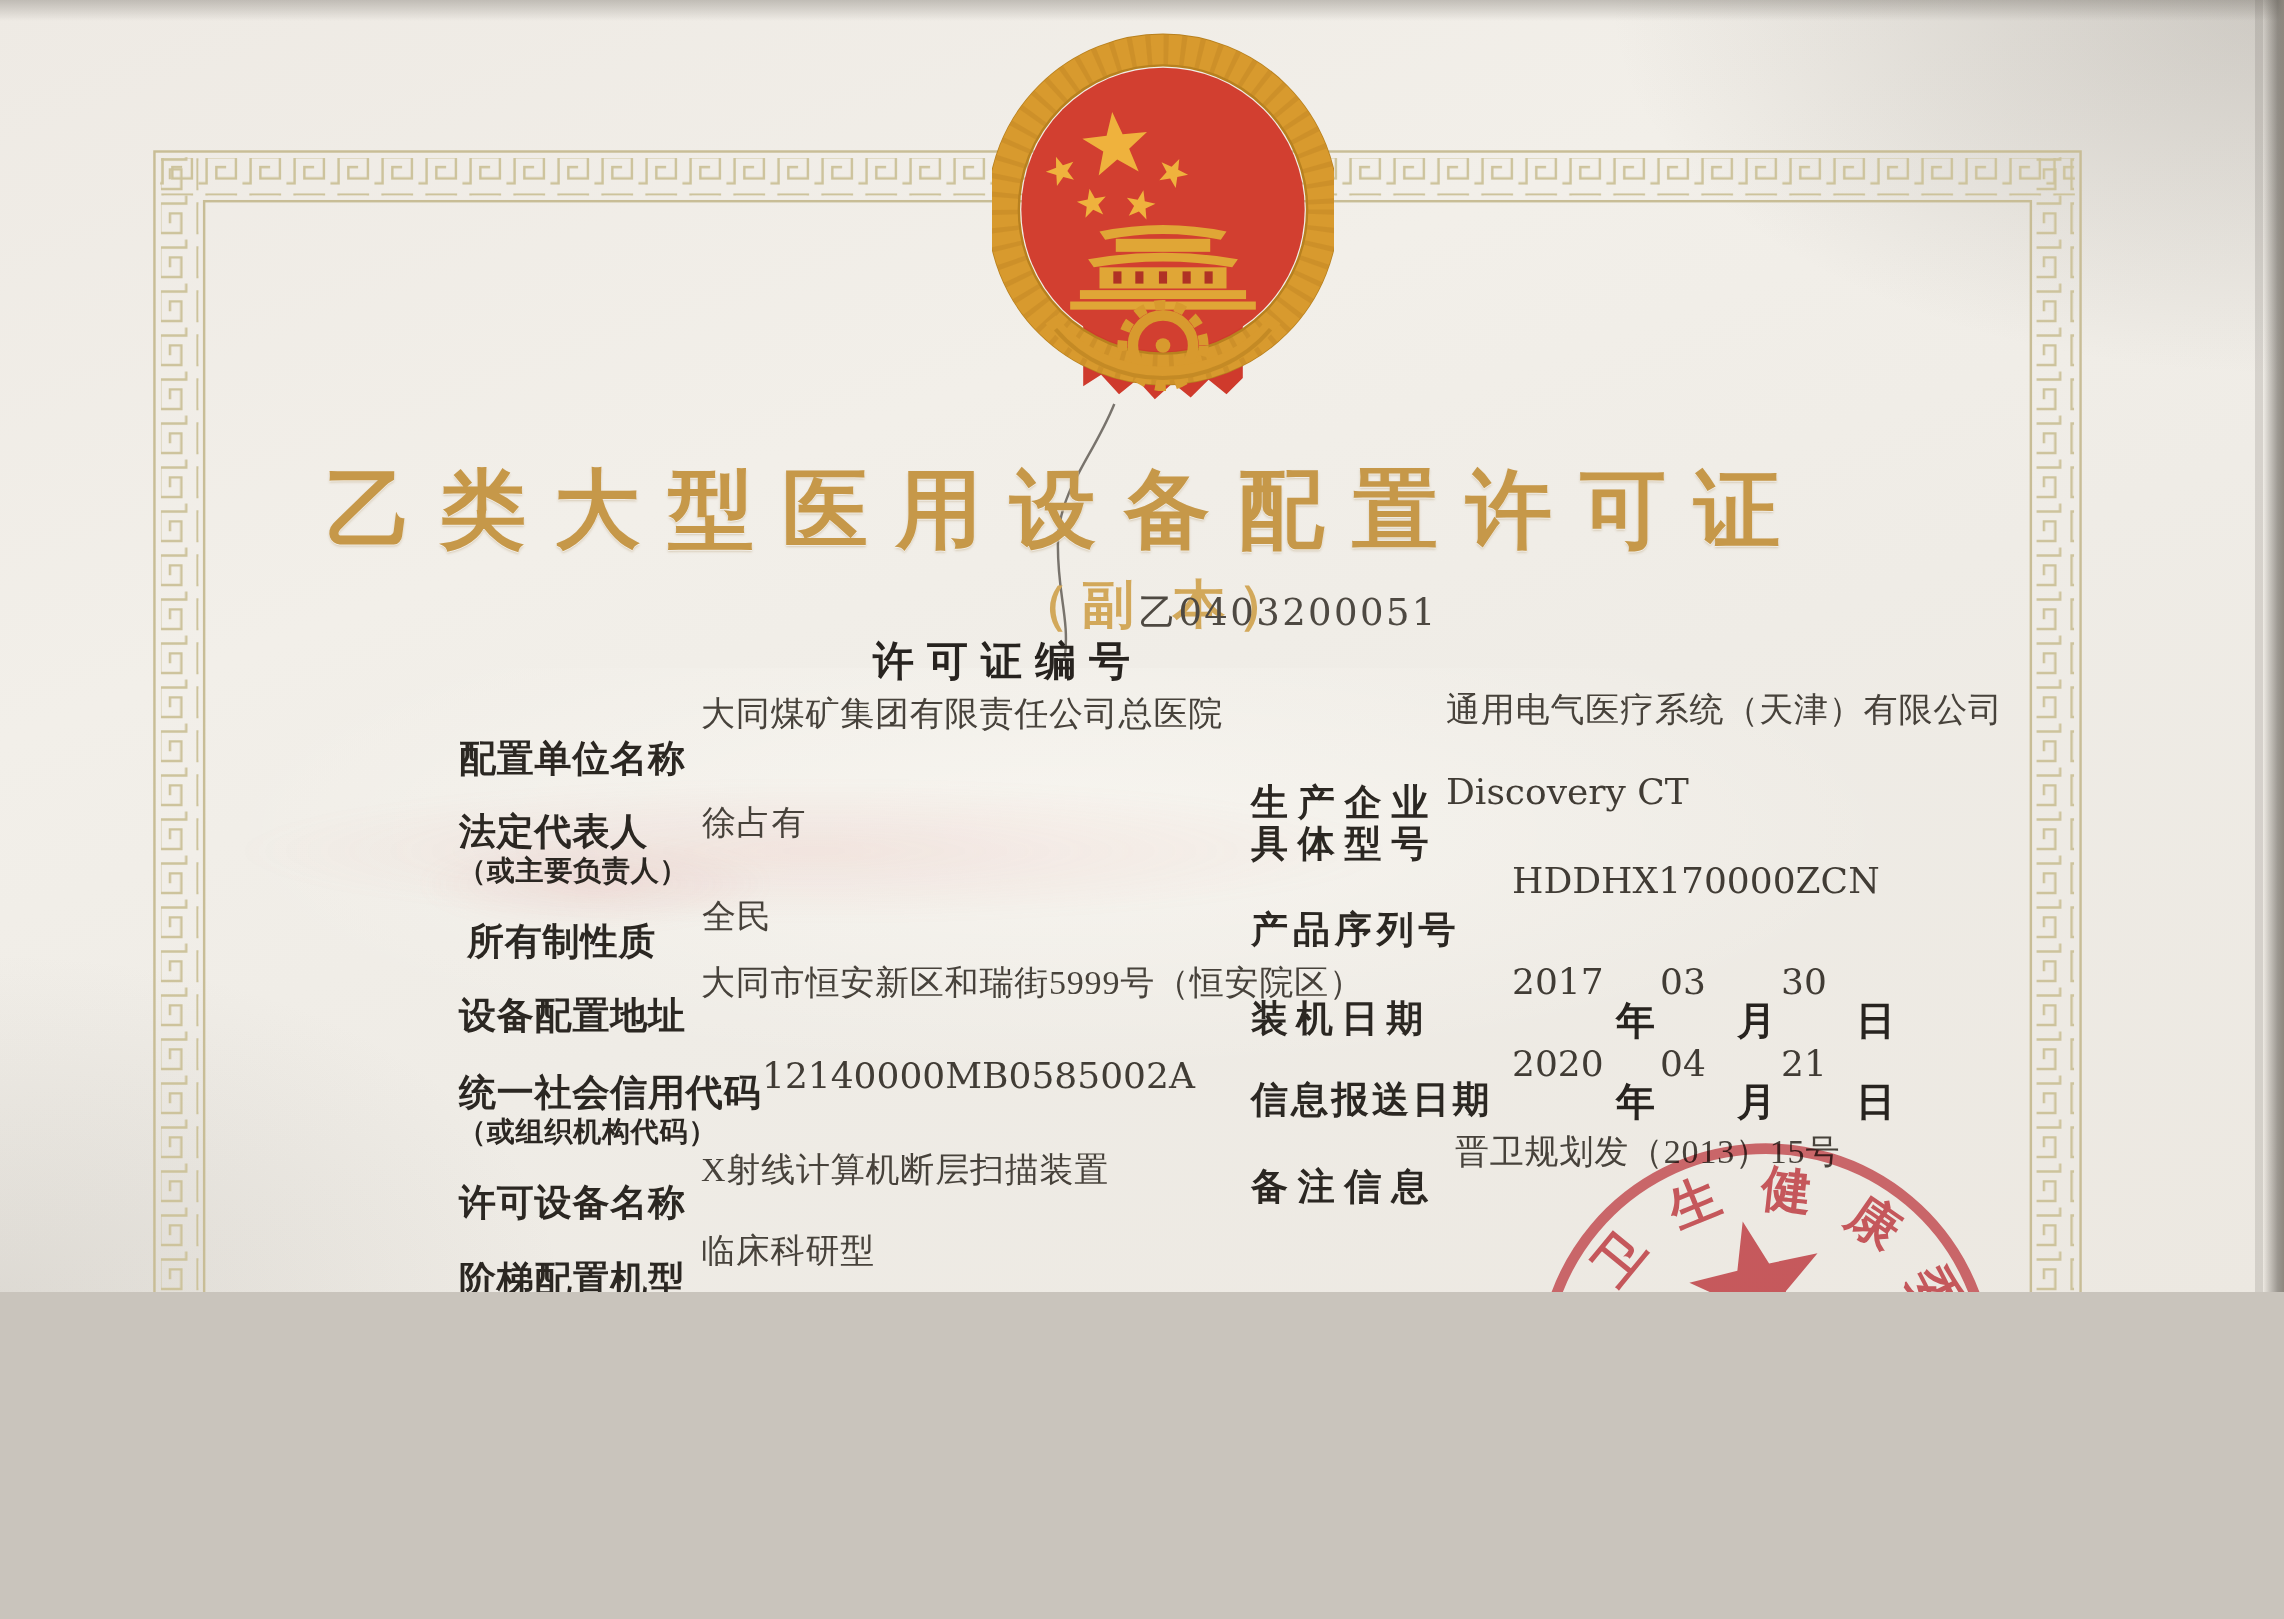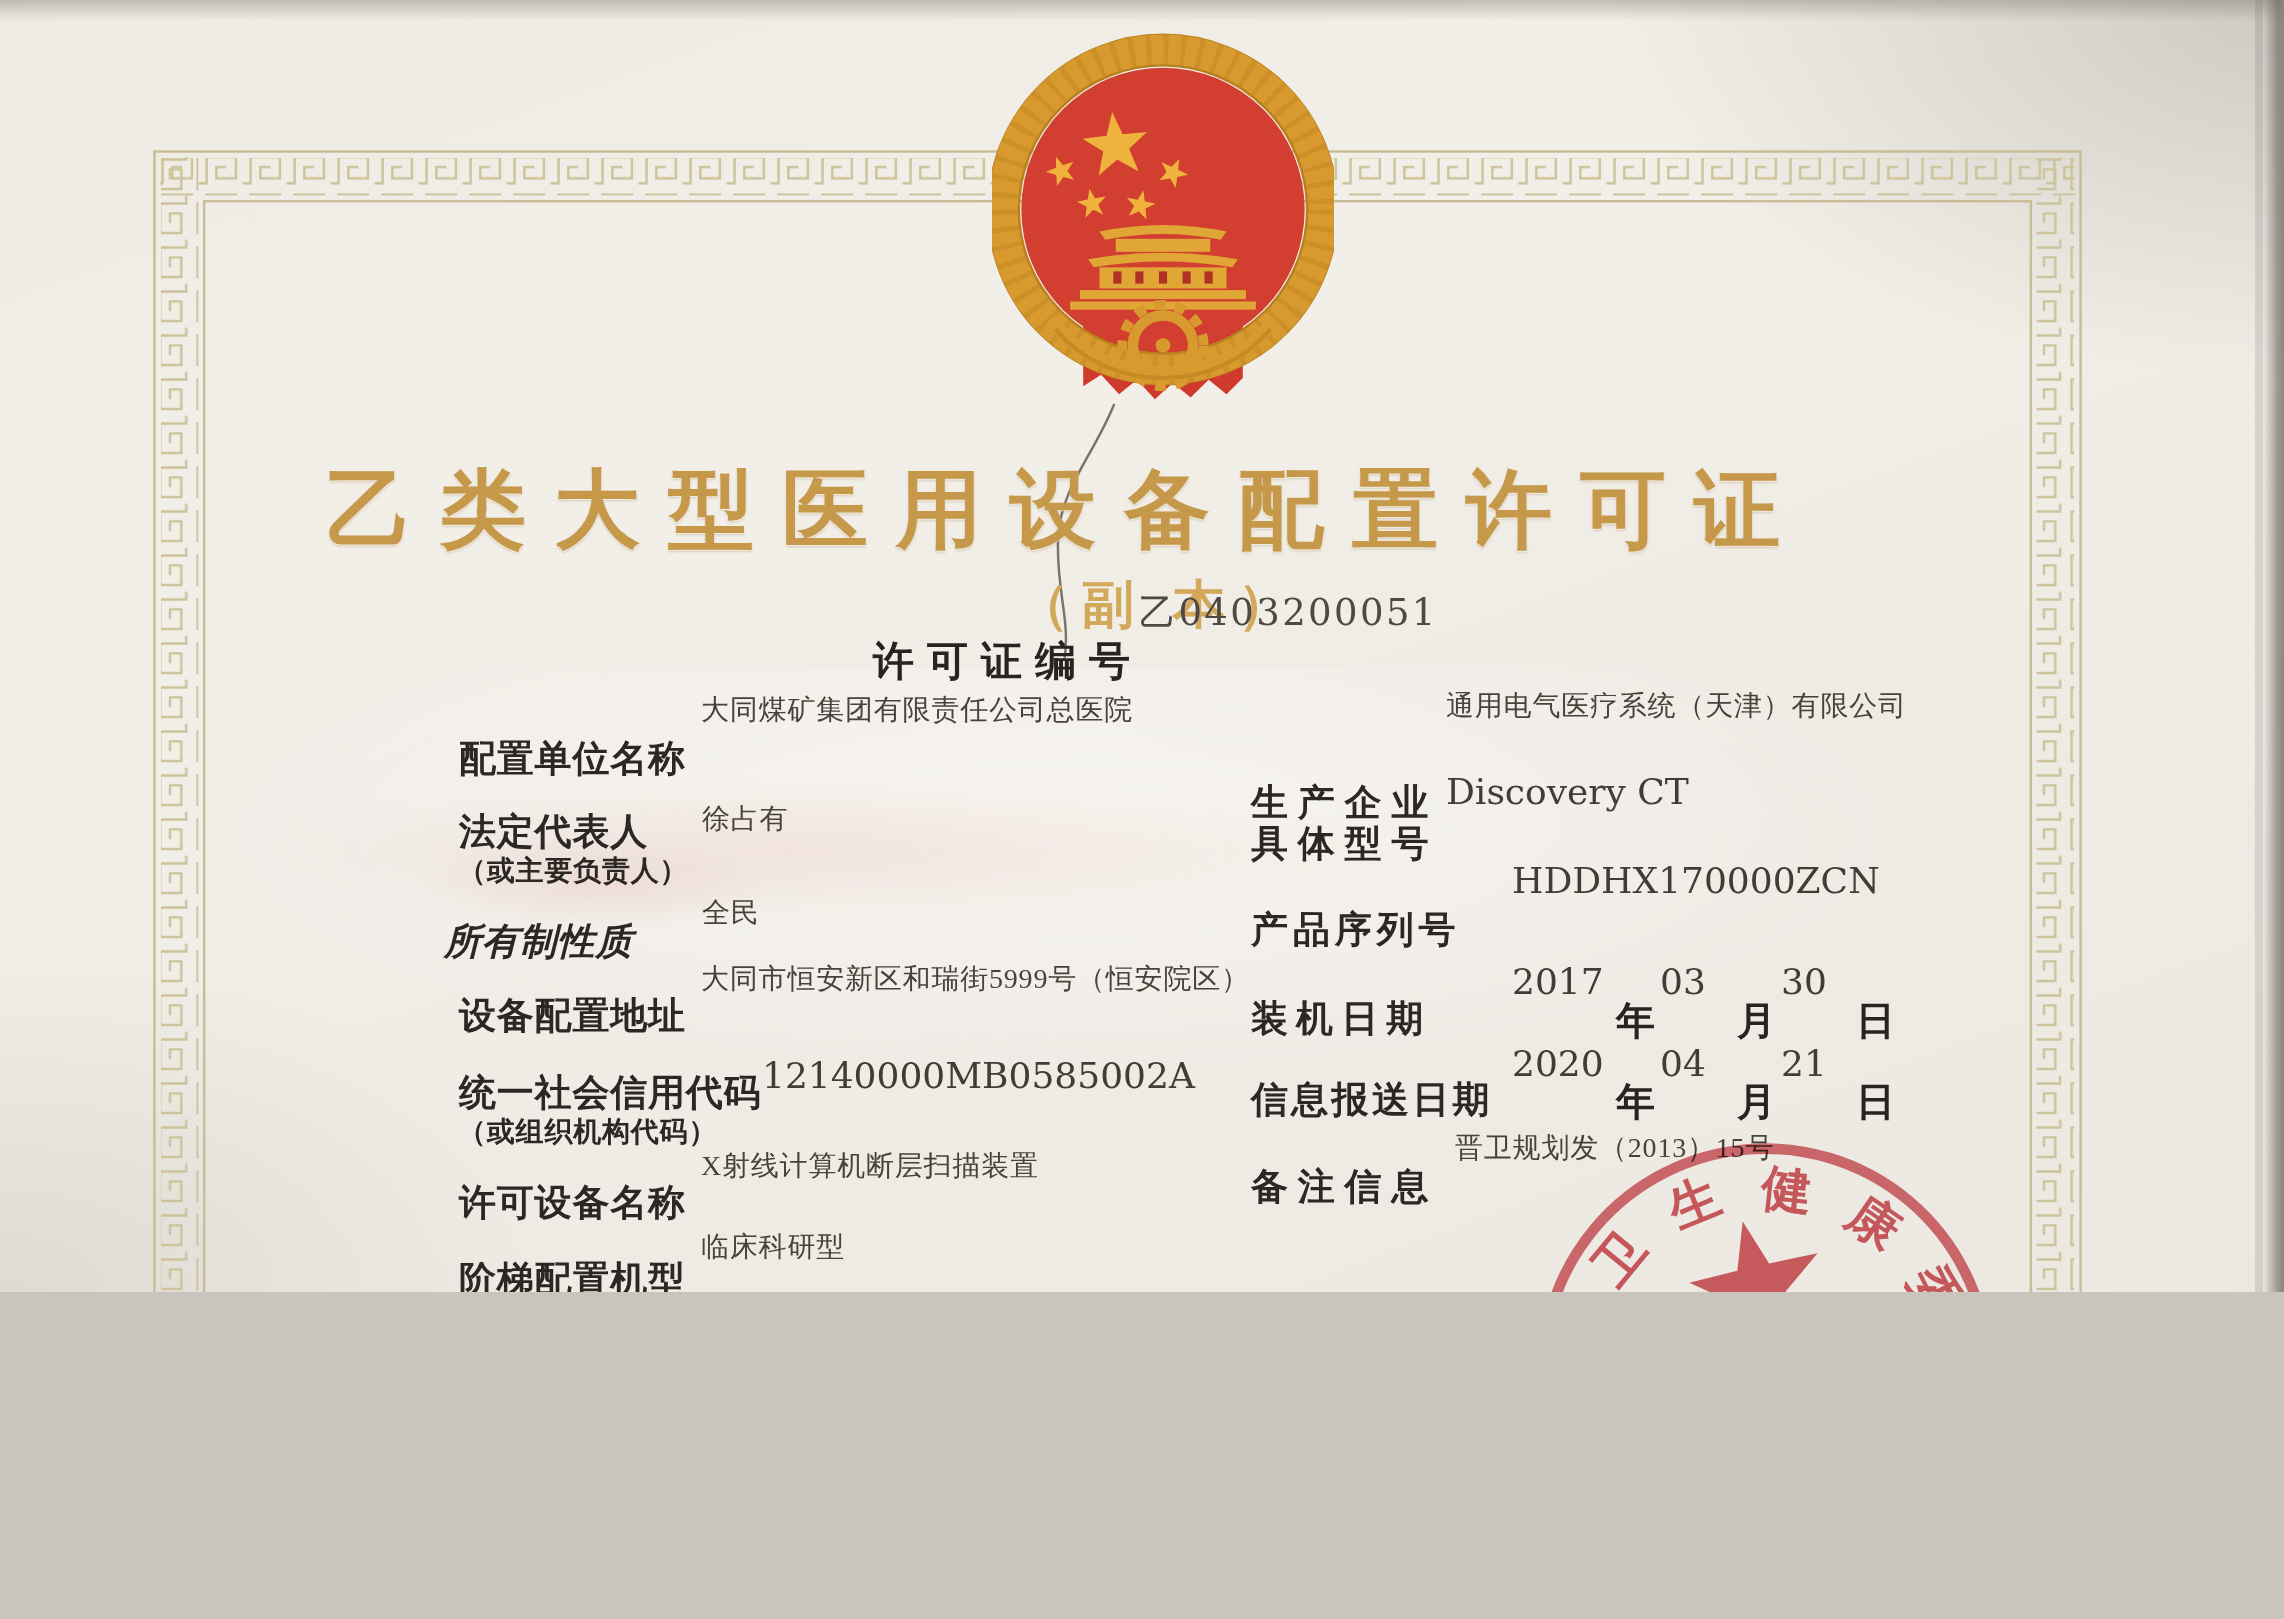--- a/index.html
+++ b/index.html
@@ -22,21 +22,21 @@
   .t{position:absolute;white-space:nowrap;}
   .title{font-size:86px;font-weight:700;color:#c69849;letter-spacing:28px;
          text-shadow:0 0.8px 0 rgba(255,255,255,.6),0 1.6px 2.4px rgba(140,100,30,.25);
          font-family:"Liberation Serif",serif;}
   .subtitle{font-size:52px;font-weight:700;color:#d2a85a;letter-spacing:13px;
          font-family:"Liberation Serif",serif;}
   .licnum{font-size:37px;color:#4e4942;font-family:"DejaVu Serif",serif;letter-spacing:2.4px;}
   .seclbl{font-size:41px;font-weight:700;color:#27231f;letter-spacing:13px;}
   .lbl{font-size:37px;font-weight:700;color:#2b2722;letter-spacing:0.8px;}
   .sublbl{font-size:28px;font-weight:700;color:#2b2722;letter-spacing:0.8px;}
-  .val{font-size:28px;color:#47423b;font-family:"Liberation Serif",serif;letter-spacing:0.8px;}
+  .val{font-size:34px;color:#47423b;font-family:"Liberation Serif",serif;letter-spacing:0.8px;}
   .num{font-family:"DejaVu Serif",serif;font-size:36px;color:#413c35;}
   .datech{font-size:39px;font-weight:700;color:#27231f;}
   .issuer-lbl{font-size:41px;font-weight:700;color:#27231f;letter-spacing:19.5px;}
   .stampnote{font-size:34px;font-weight:700;color:#4a453e;letter-spacing:1.6px;}
   .ghost{position:absolute;pointer-events:none;filter:blur(5.7px);}
   .ghost1{left:244px;top:782px;width:1140px;height:138px;
         background:radial-gradient(ellipse at 50% 50%,rgba(214,110,108,.11),rgba(214,110,108,0) 72%);}
   .ghost2{left:424px;top:839px;width:342px;height:90px;
         background:radial-gradient(ellipse at 50% 50%,rgba(210,100,100,.10),rgba(210,100,100,0) 75%);}
   .stamp-wrap{position:absolute;left:1525px;top:1134px;width:481px;height:485px;
@@ -134,21 +134,21 @@
   <div class="t val" style="left:702px;top:800px;">徐占有</div>
   <div class="t val" style="left:702px;top:894px;">全民</div>
   <div class="t val" style="left:701px;top:960px;">大同市恒安新区和瑞街5999号（恒安院区）</div>
   <div class="t num" style="left:762px;top:1055px;text-align:center;">12140000MB0585002A</div>
   <div class="t val" style="left:701px;top:1147px;">X射线计算机断层扫描装置</div>
   <div class="t val" style="left:701px;top:1228px;">临床科研型</div>
 
   <div class="t lbl" style="left:459px;top:734px;">配置单位名称</div>
   <div class="t lbl" style="left:459px;top:807px;">法定代表人</div>
   <div class="t sublbl" style="left:458px;top:852px;">（或主要负责人）</div>
-  <div class="t lbl" style="left:444px;top:917px;font-style:italic;">所有制性质</div>
+  <div class="t lbl" style="left:467px;top:917px;">所有制性质</div>
   <div class="t lbl" style="left:459px;top:991px;">设备配置地址</div>
   <div class="t lbl" style="left:459px;top:1068px;">统一社会信用代码</div>
   <div class="t sublbl" style="left:458px;top:1113px;">（或组织机构代码）</div>
   <div class="t lbl" style="left:459px;top:1178px;">许可设备名称</div>
   <div class="t lbl" style="left:459px;top:1255px;">阶梯配置机型</div>
 
   <div class="t val" style="left:1446px;top:687px;">通用电气医疗系统（天津）有限公司</div>
   <div class="t num" style="left:1446px;top:771px;">Discovery CT</div>
   <div class="t num" style="left:1512px;top:860px;">HDDHX170000ZCN</div>
   <div class="t num" style="left:1512px;top:961px;">2017</div>

